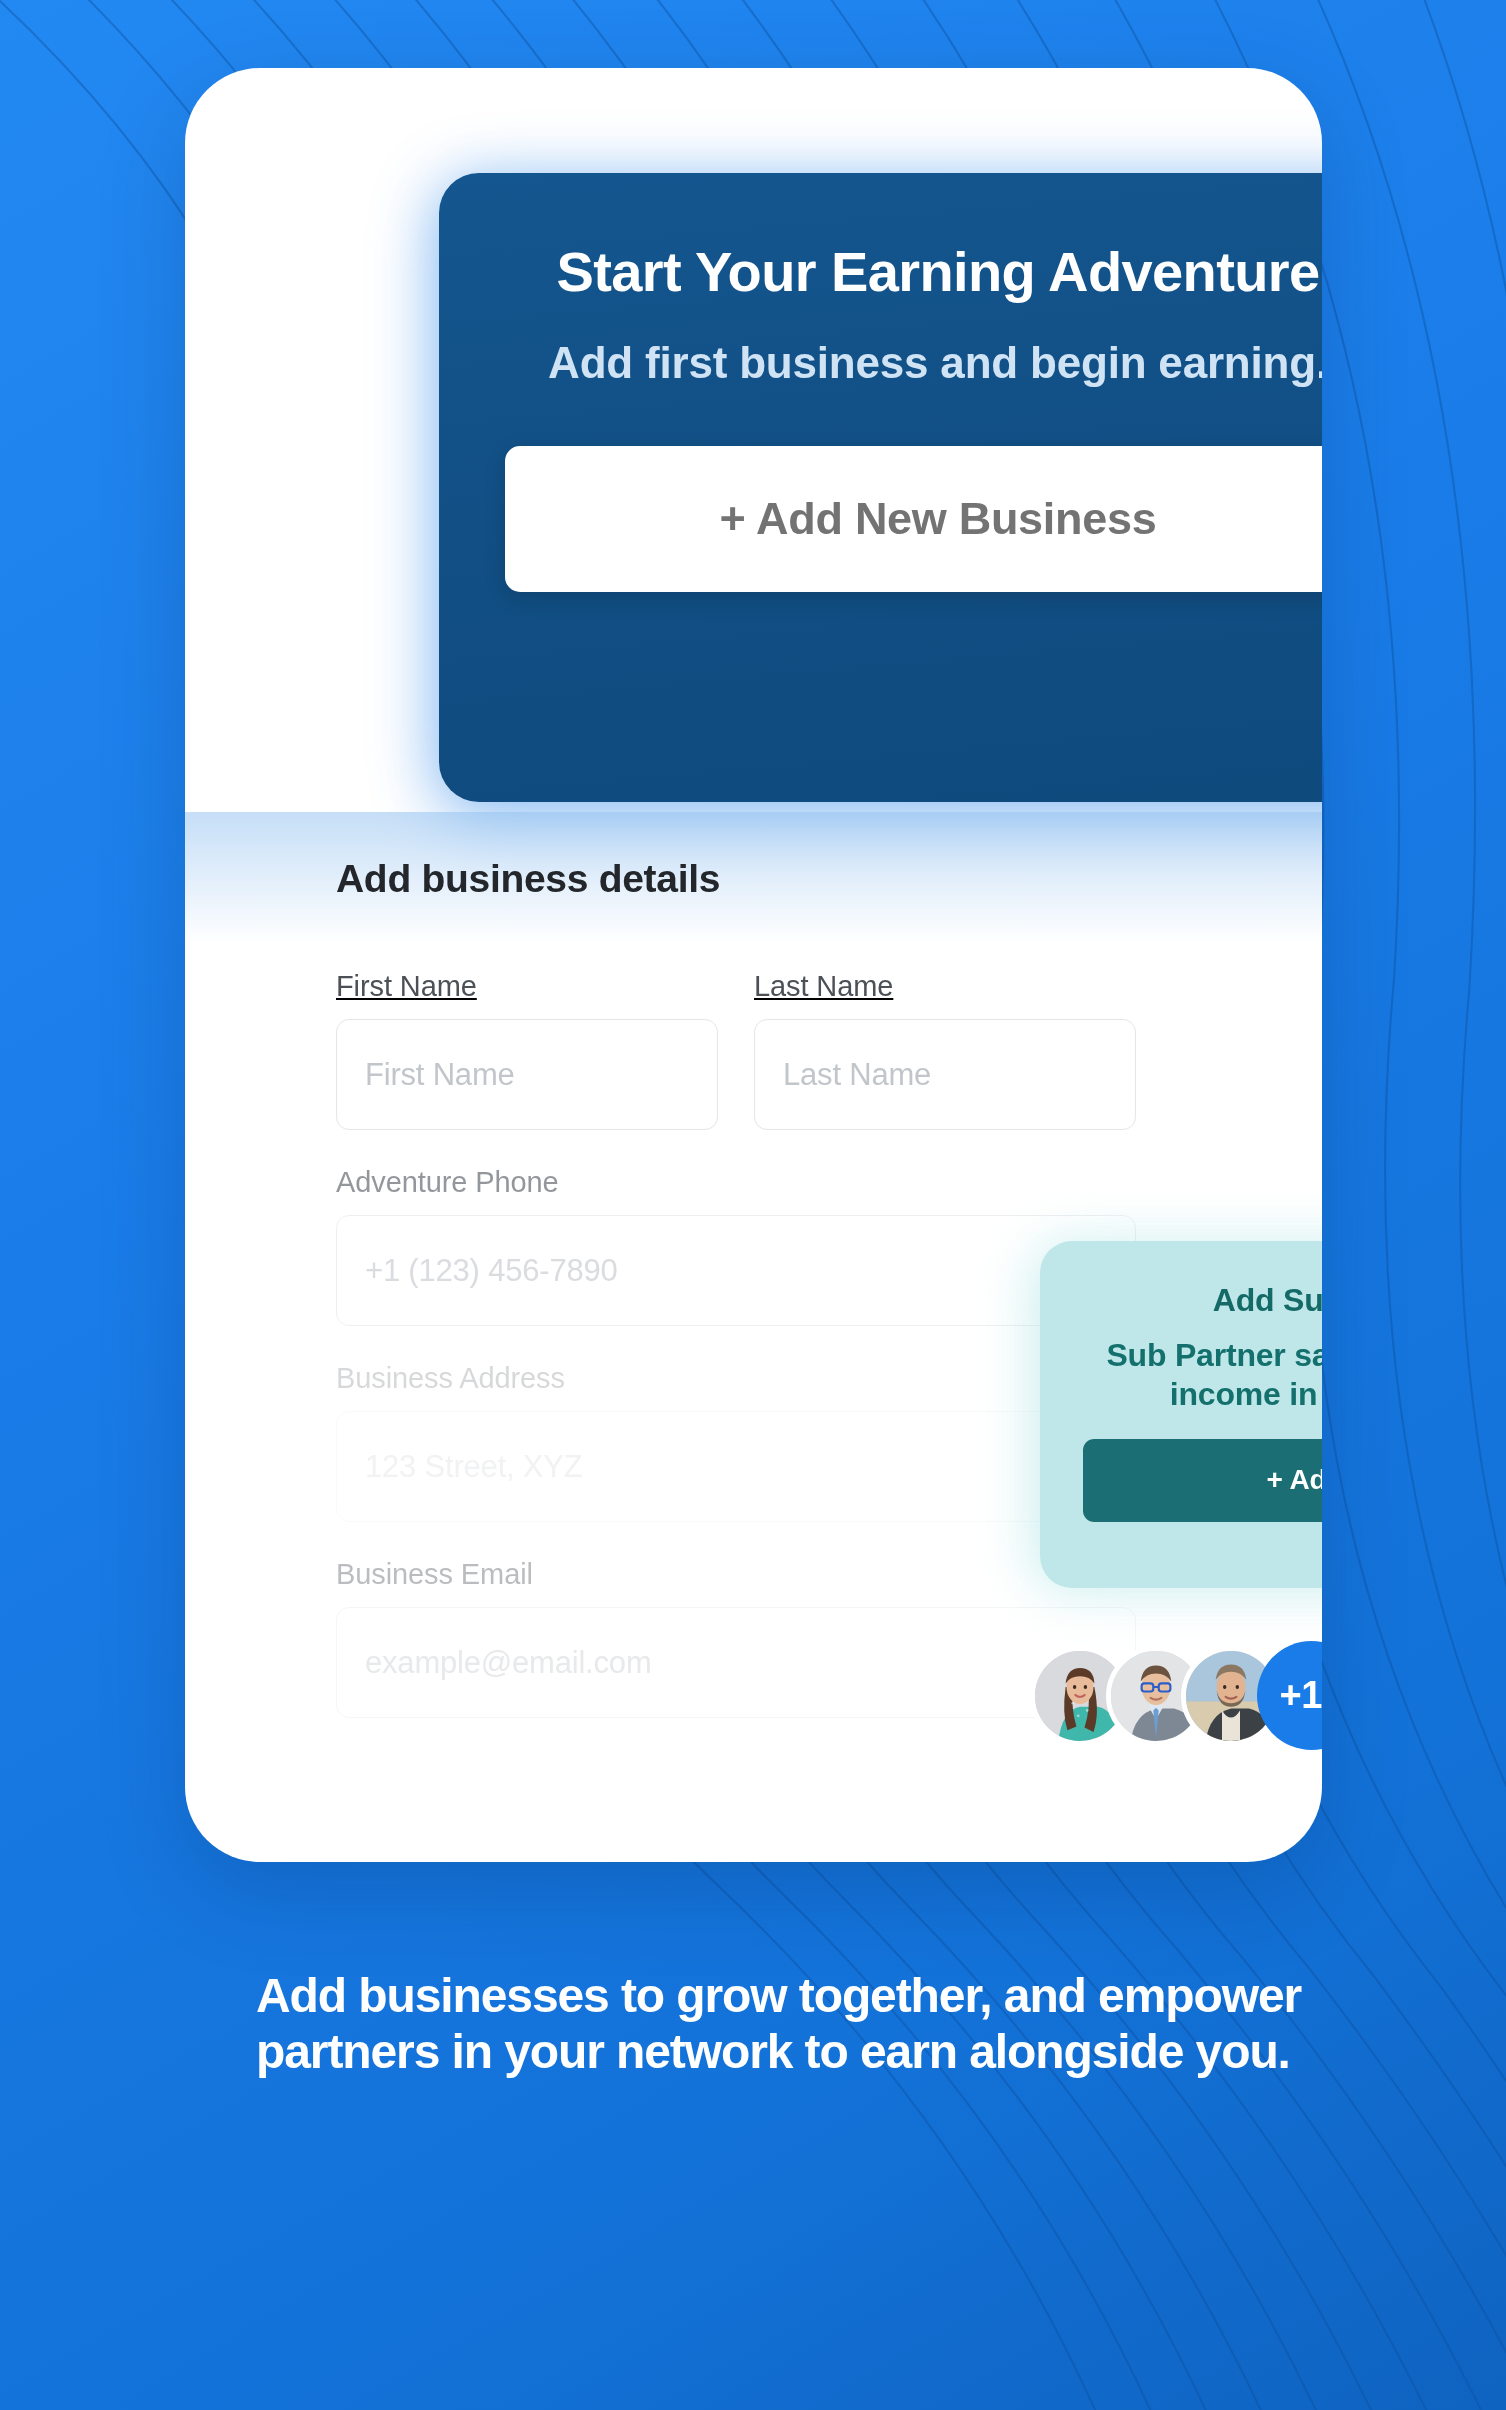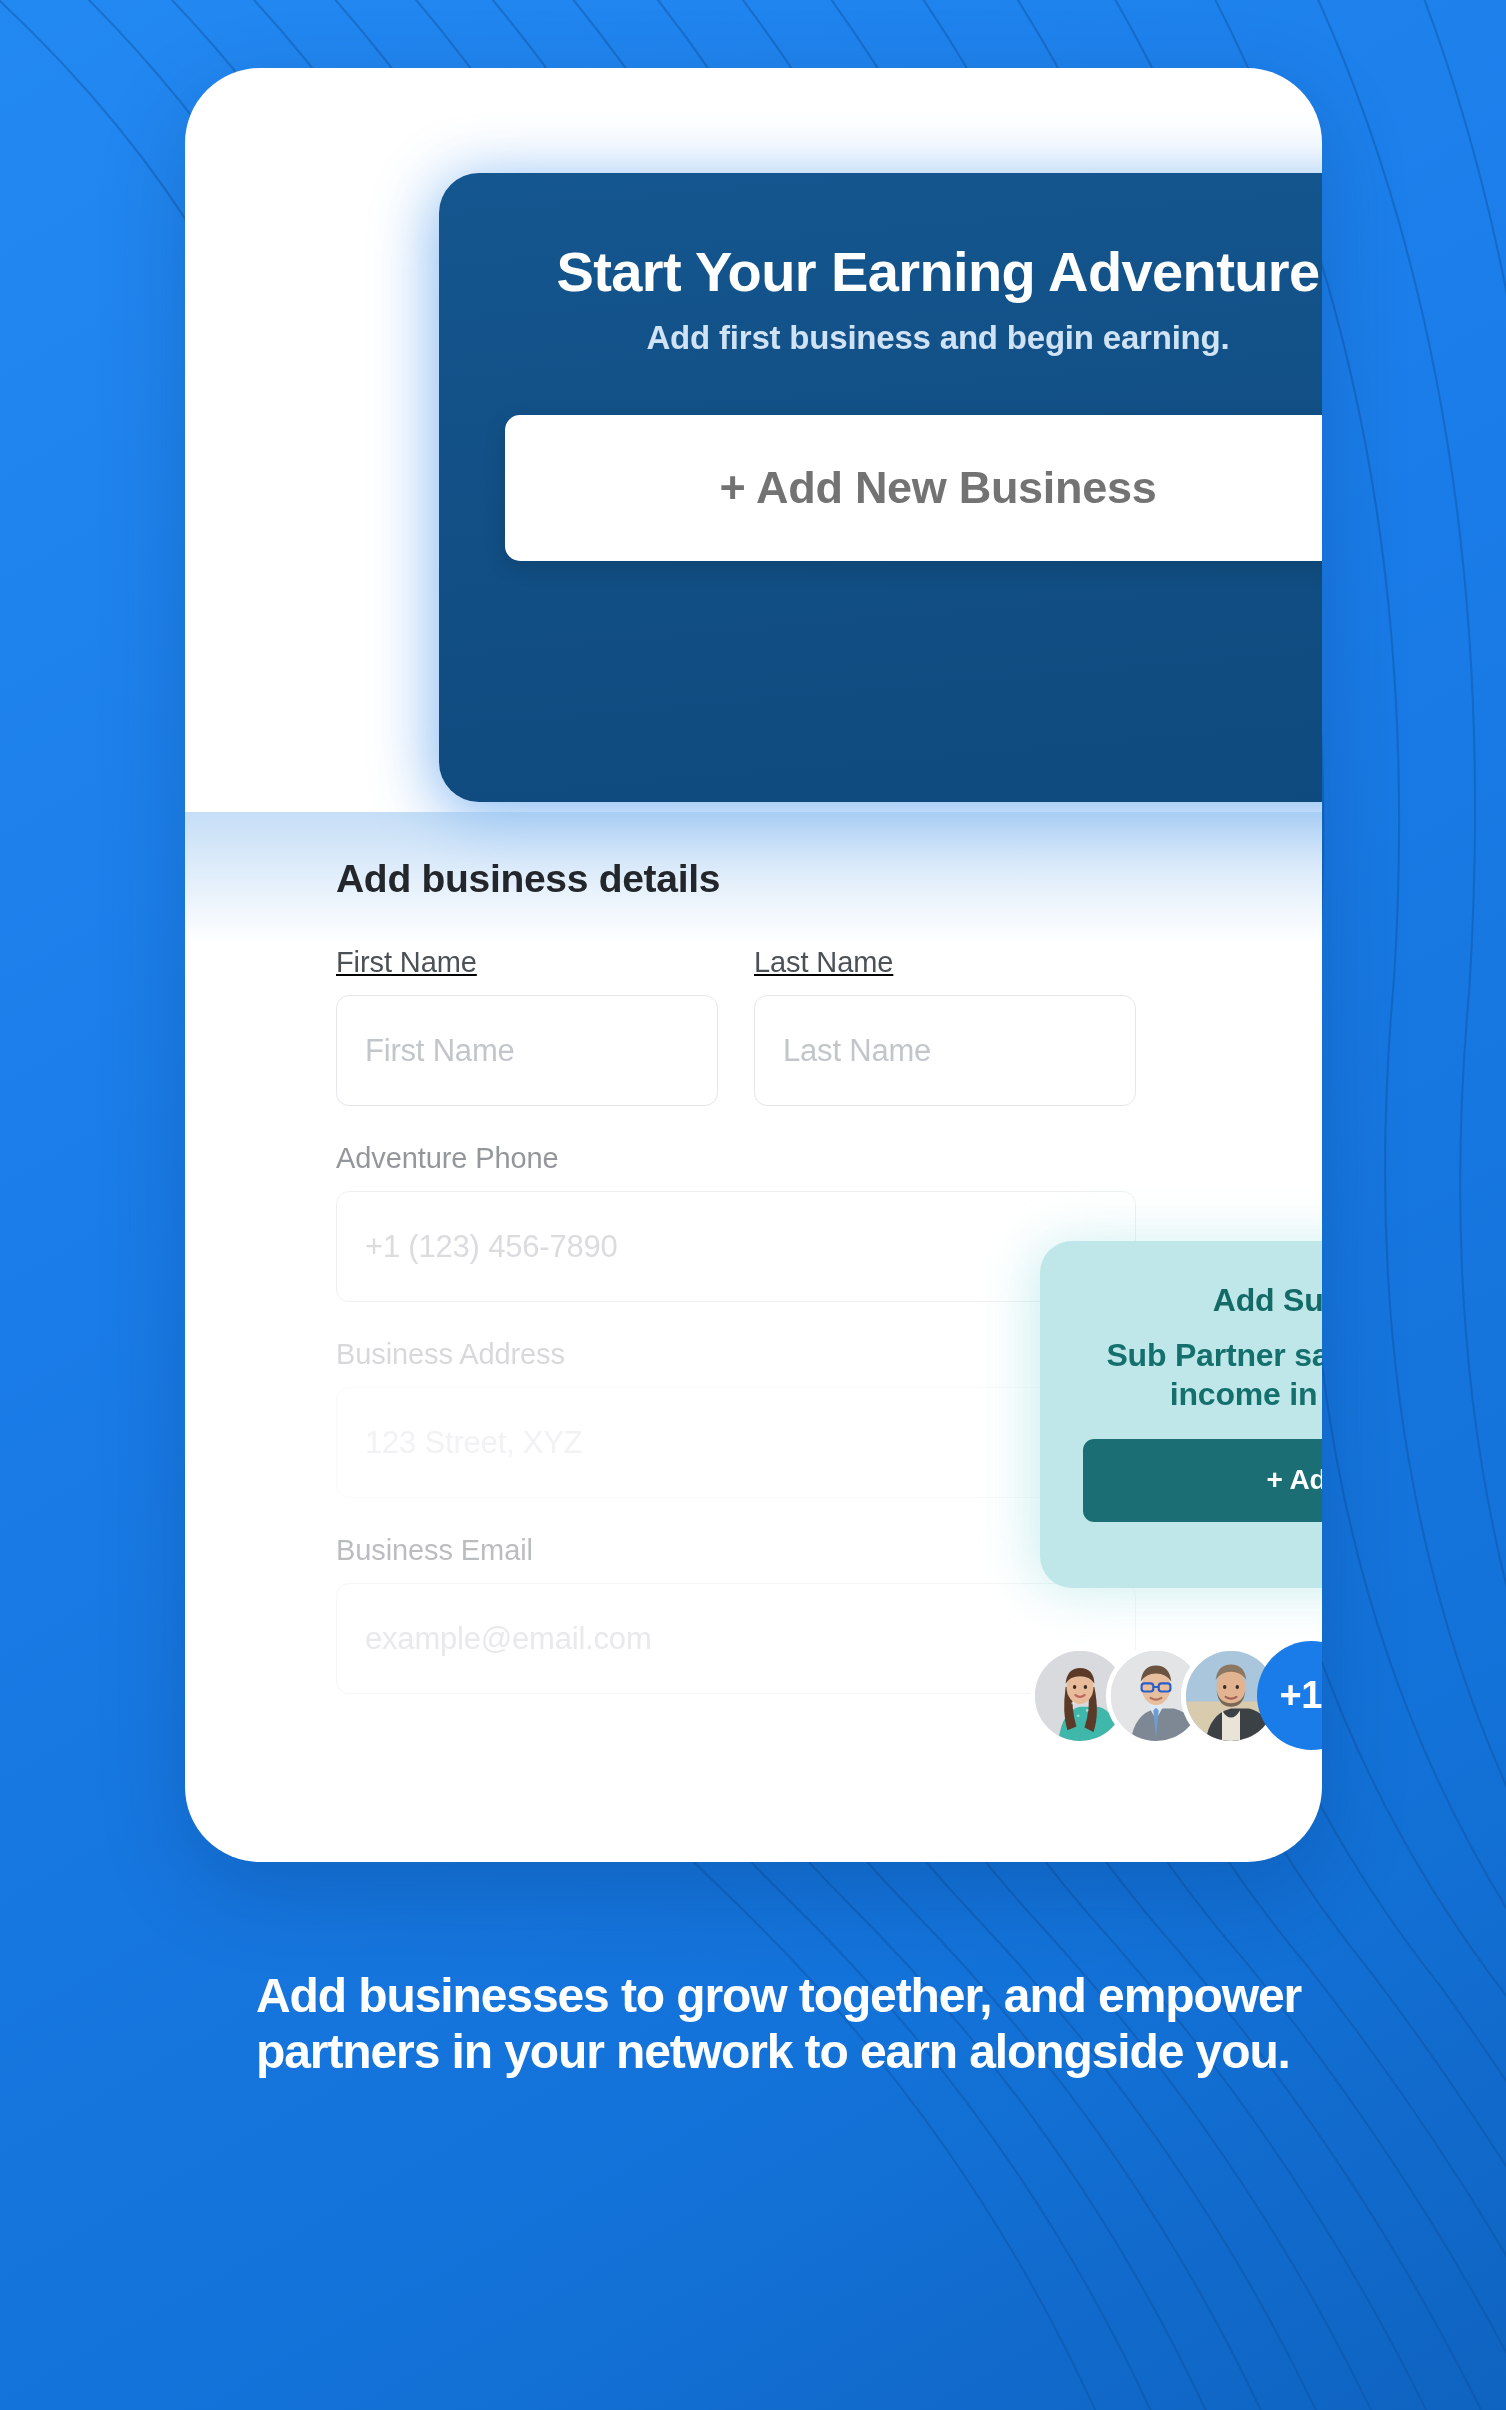--- a/index.html
+++ b/index.html
@@ -69,22 +69,22 @@
   }
   #hero-title {
     margin-top: 68px;
     font-size: 56px;
     font-weight: bold;
     color: #ffffff;
     letter-spacing: -0.6px;
     line-height: 1.1;
   }
   #hero-sub {
-    margin-top: 16px;
-    font-size: 33px;
+    margin-top: 35px;
+    font-size: 44px;
     font-weight: bold;
     color: #cfe3f4;
     letter-spacing: -0.2px;
     line-height: 1.15;
   }
   #hero-cta {
     margin: 58px auto 0;
     width: 866px;
     height: 146px;
     background: #ffffff;
@@ -120,21 +120,21 @@
     height: 132px;
     background: linear-gradient(to bottom, rgba(150,195,240,0.55), rgba(255,255,255,0));
     pointer-events: none;
   }
 
   #form-heading {
     font-size: 39px;
     font-weight: bold;
     color: #23272b;
     letter-spacing: -0.3px;
-    margin-bottom: 45px;
+    margin-bottom: 69px;
   }
 
   .field-row { display: flex; gap: 36px; text-decoration: underline; }
   .field { margin-bottom: 36px; }
   .field.half { width: 382px; }
   .field.full { width: 800px; }
 
   .field-label {
     font-size: 29px;
     color: #4c5158;

